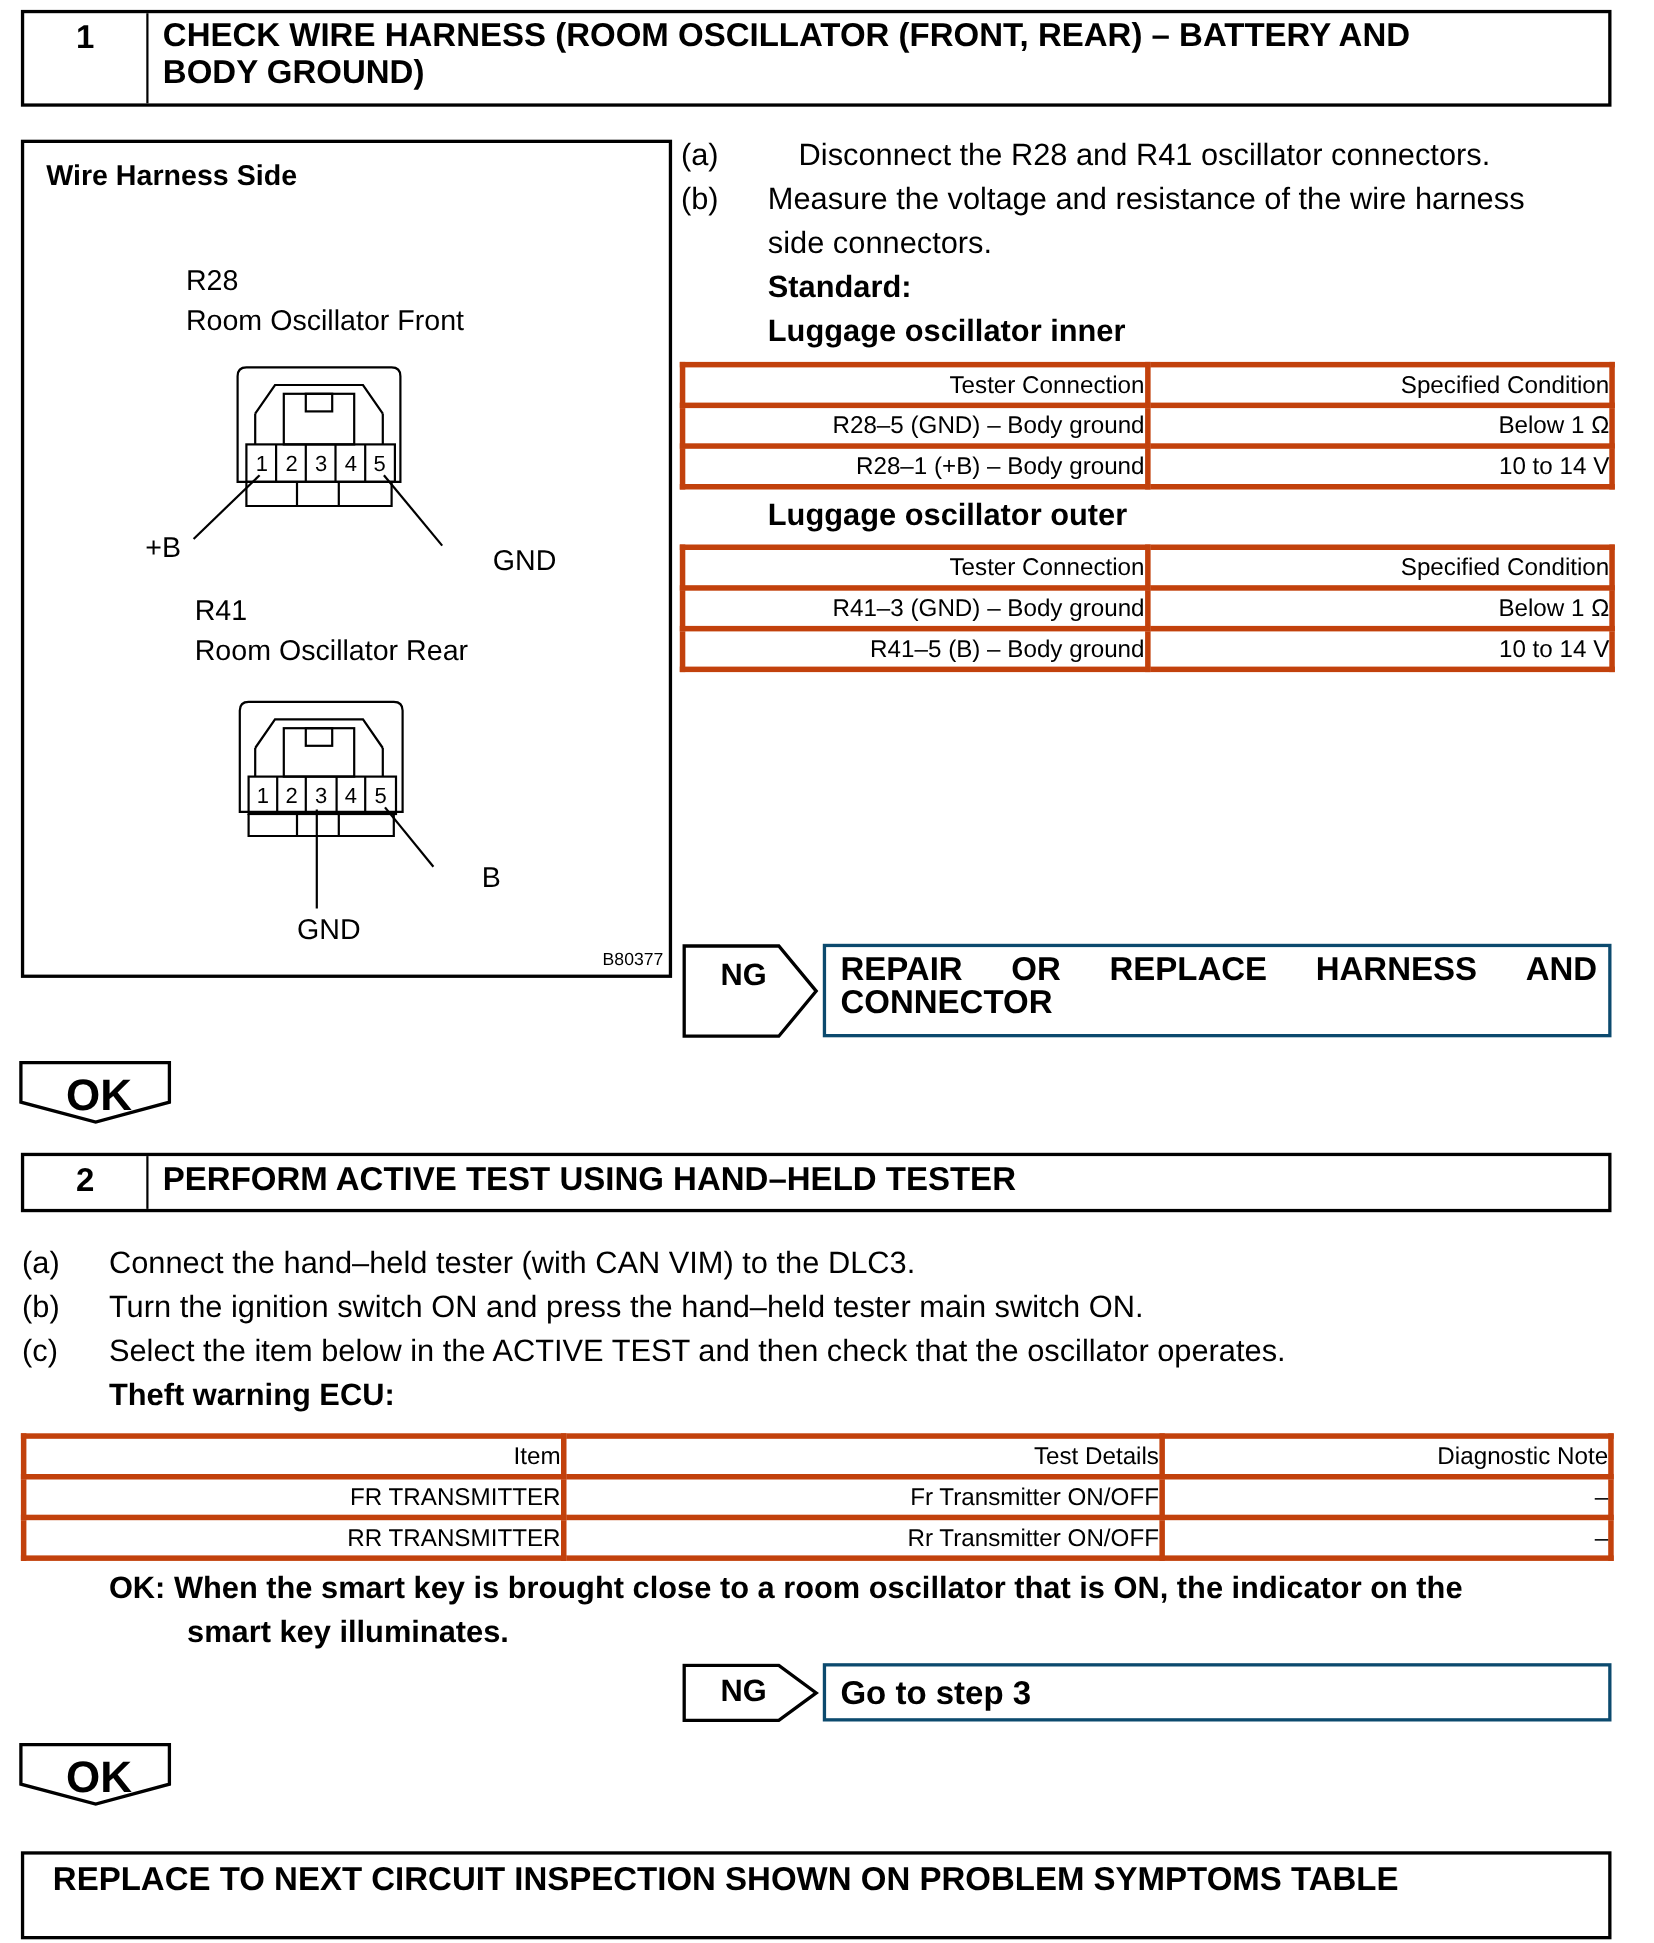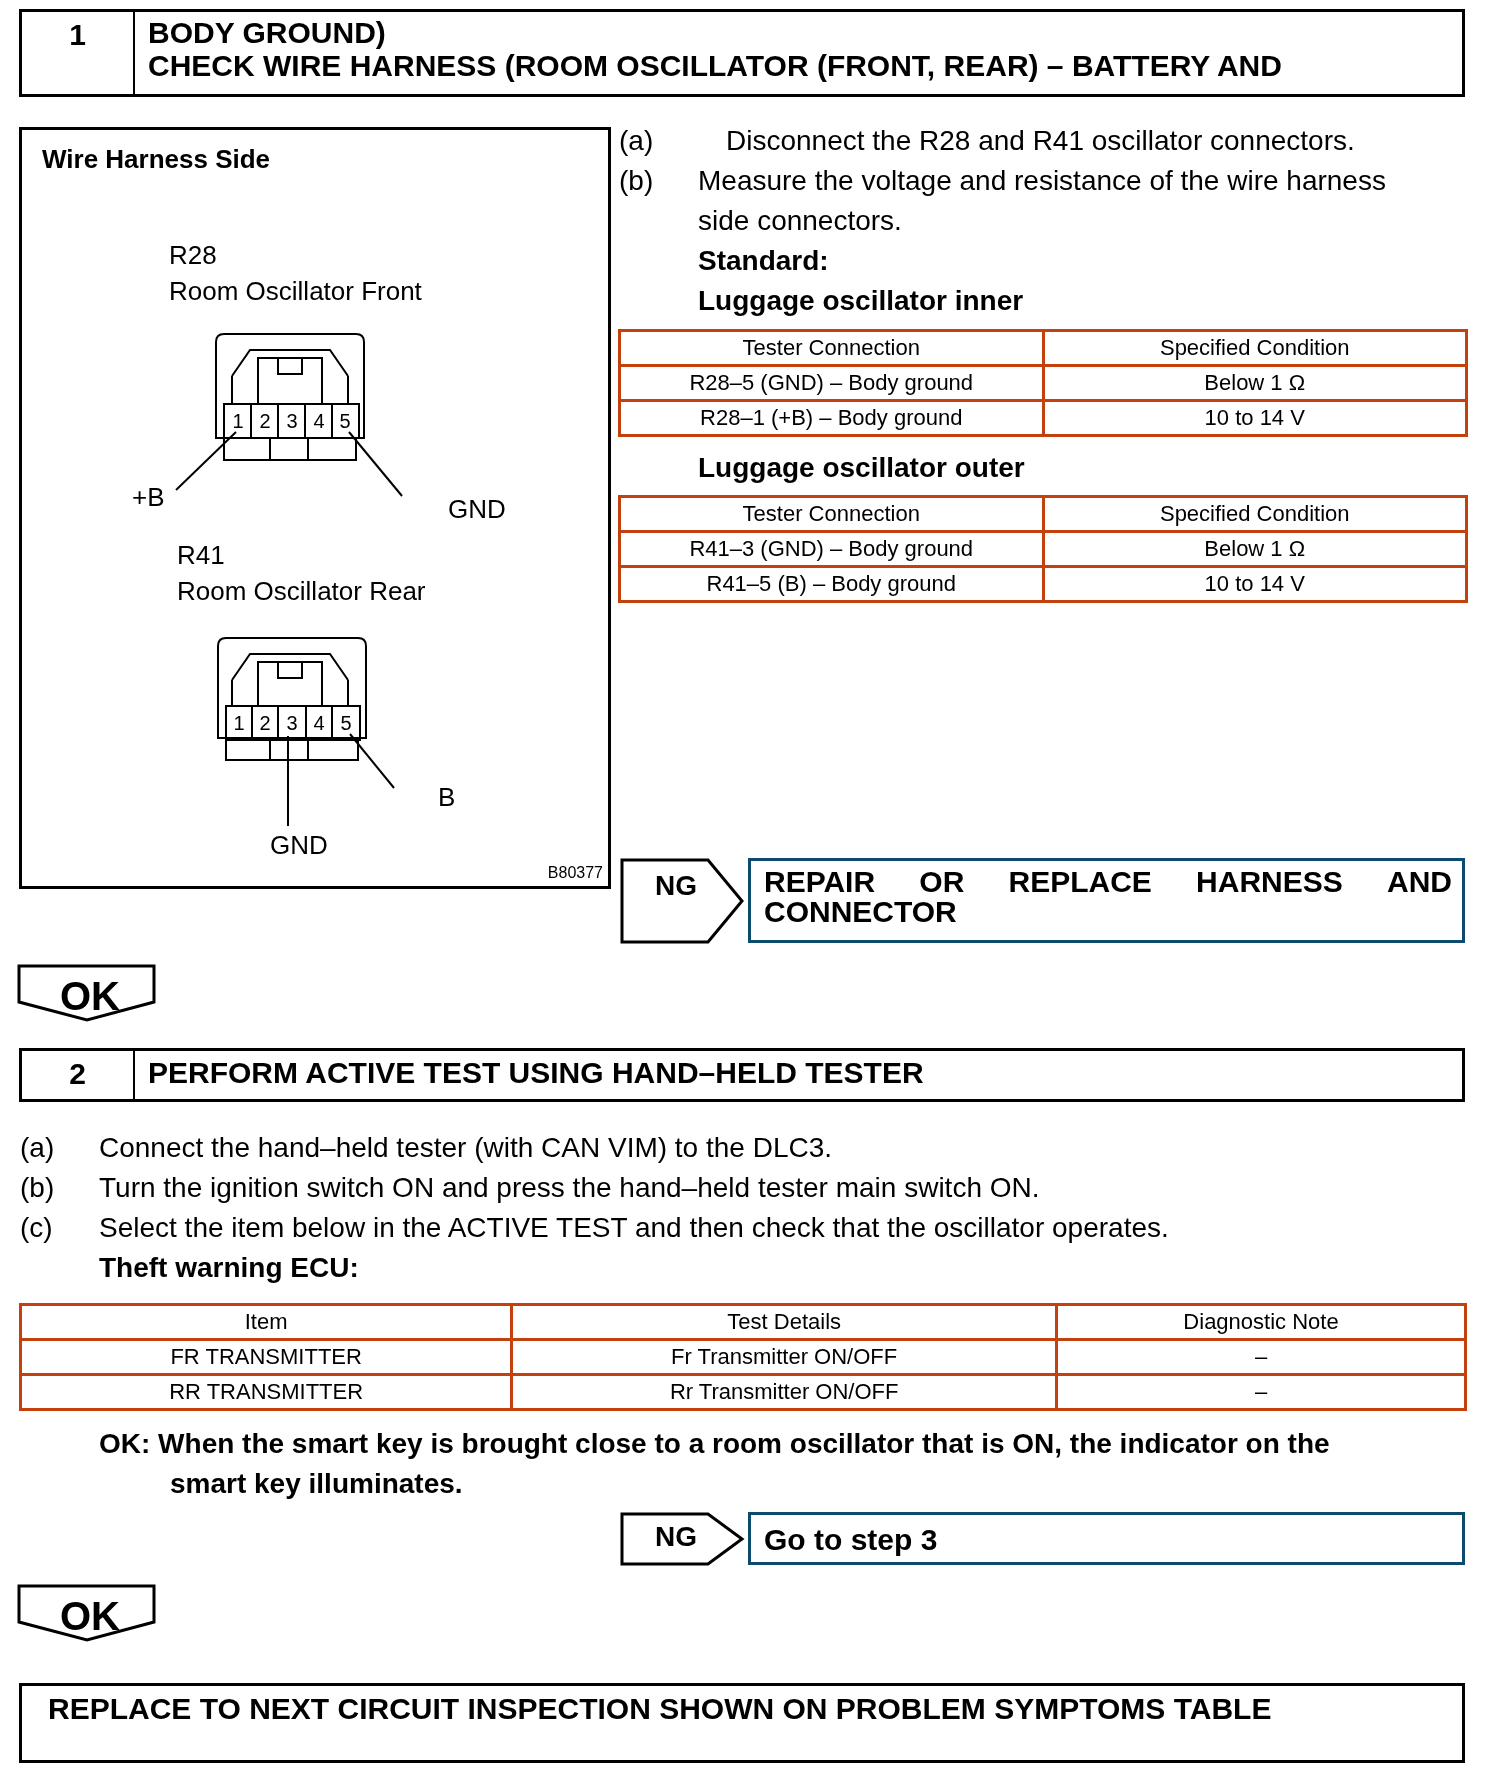--- a/index.html
+++ b/index.html
@@ -20,40 +20,40 @@
   .fig-id { position: absolute; right: 5px; bottom: 4px; font-size: 16px; }
 
   
   .instr { position: absolute; font-size: 28px; line-height: 40px; }
   .instr .lbl { position: absolute; left: 0; }
   .instr .txt { position: absolute; white-space: nowrap; }
   .bold { font-weight: bold; }
 
   
   table.spec { position: absolute; border-collapse: collapse; font-size: 22px; }
-  table.spec td, table.spec th { border: 3px solid #c2410c; text-align: center; font-weight: normal; height: 32px; padding: 0; }
+  table.spec td, table.spec th { border: 5px solid #c2410c; text-align: right; font-weight: normal; height: 32px; padding: 0; }
 
   
   .ng-tag { position: absolute; }
   .ng-label { position: absolute; font-weight: bold; font-size: 28px; }
   .result-box { position: absolute; border: 3px solid #0c4a6e; box-sizing: border-box; font-weight: bold; font-size: 30px; }
 
   .ok-tag { position: absolute; }
   .ok-label { position: absolute; font-weight: bold; font-size: 40px; }
 
   .final-box { position: absolute; left: 19px; top: 1683px; width: 1446px; height: 80px; border: 3px solid #000; box-sizing: border-box; }
 </style>
 </head>
 <body>
 
 <div class="step-box" style="top:9px;height:88px;">
   <div class="step-num">1</div>
   <div class="step-title">
+    <div>CHECK WIRE HARNESS (ROOM OSCILLATOR (FRONT, REAR) – BATTERY AND</div>
     <div>BODY GROUND)</div>
-    <div>CHECK WIRE HARNESS (ROOM OSCILLATOR (FRONT, REAR) – BATTERY AND</div>
   </div>
 </div>
 
 <div class="figure">
   <div class="fig-title">Wire Harness Side</div>
 
   <div class="fig-text" style="left:147px;top:110px;">R28</div>
   <div class="fig-text" style="left:147px;top:146px;">Room Oscillator Front</div>
 
   <svg class="abs" style="left:110px;top:196px;" width="360" height="210">

